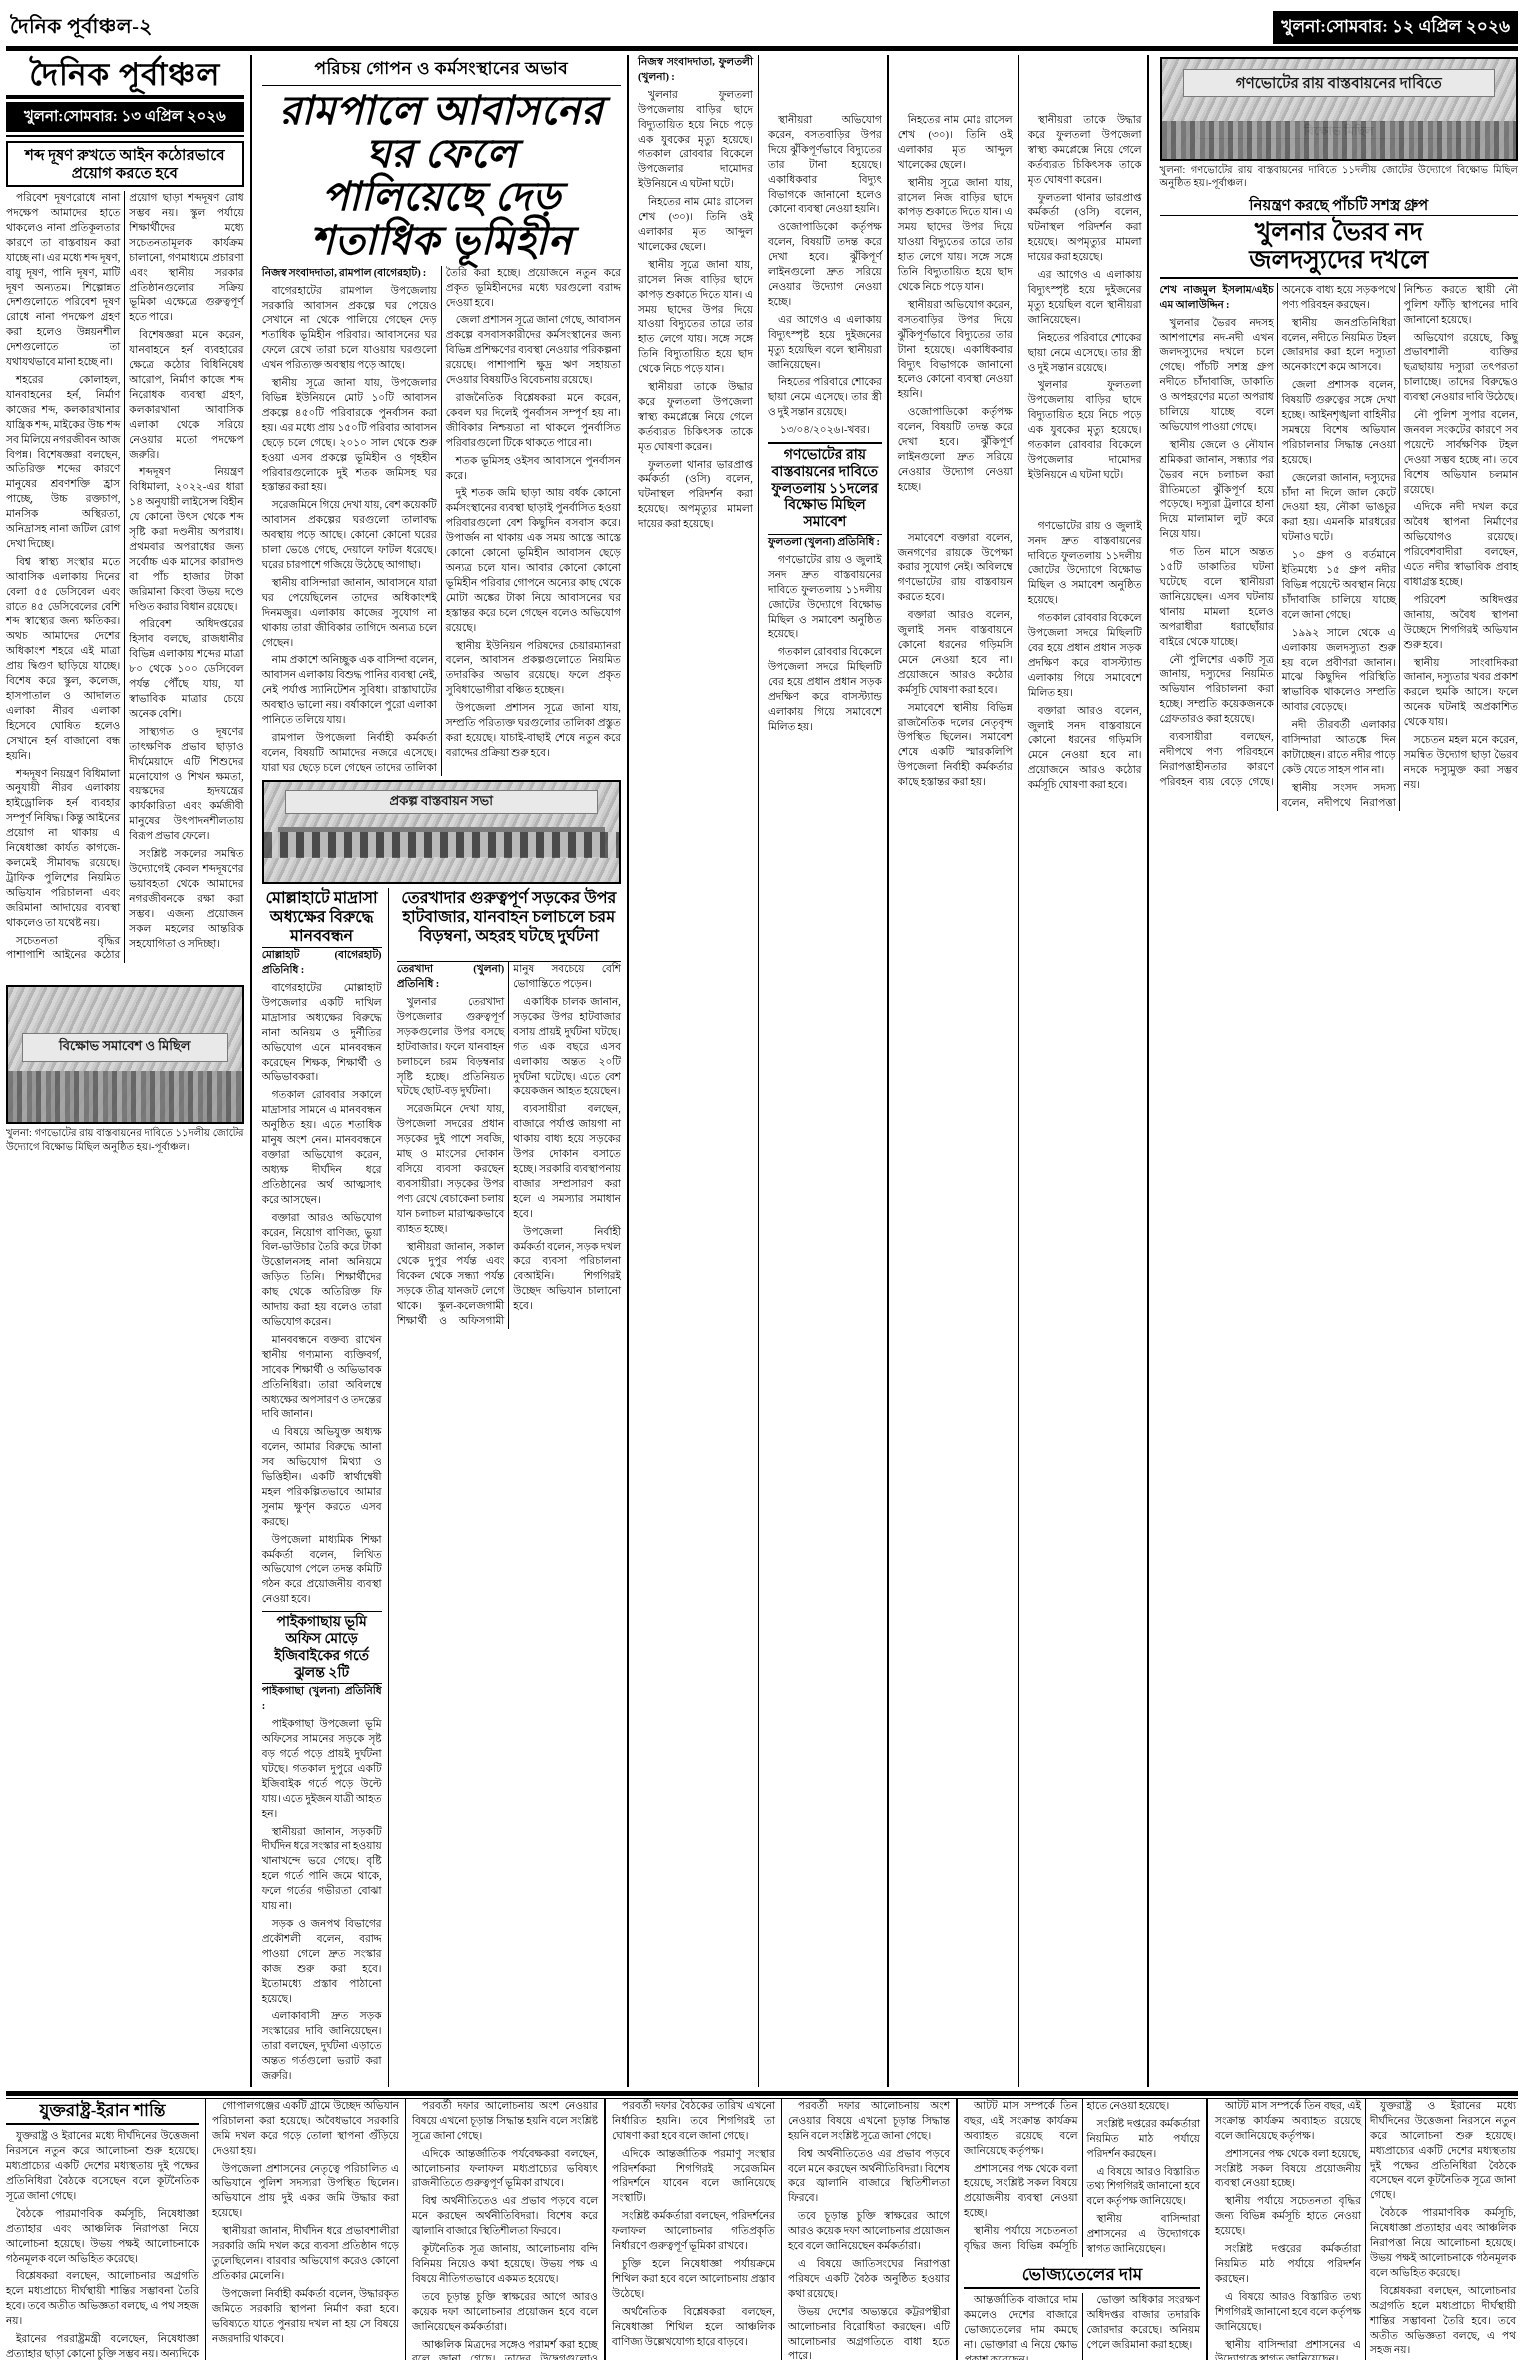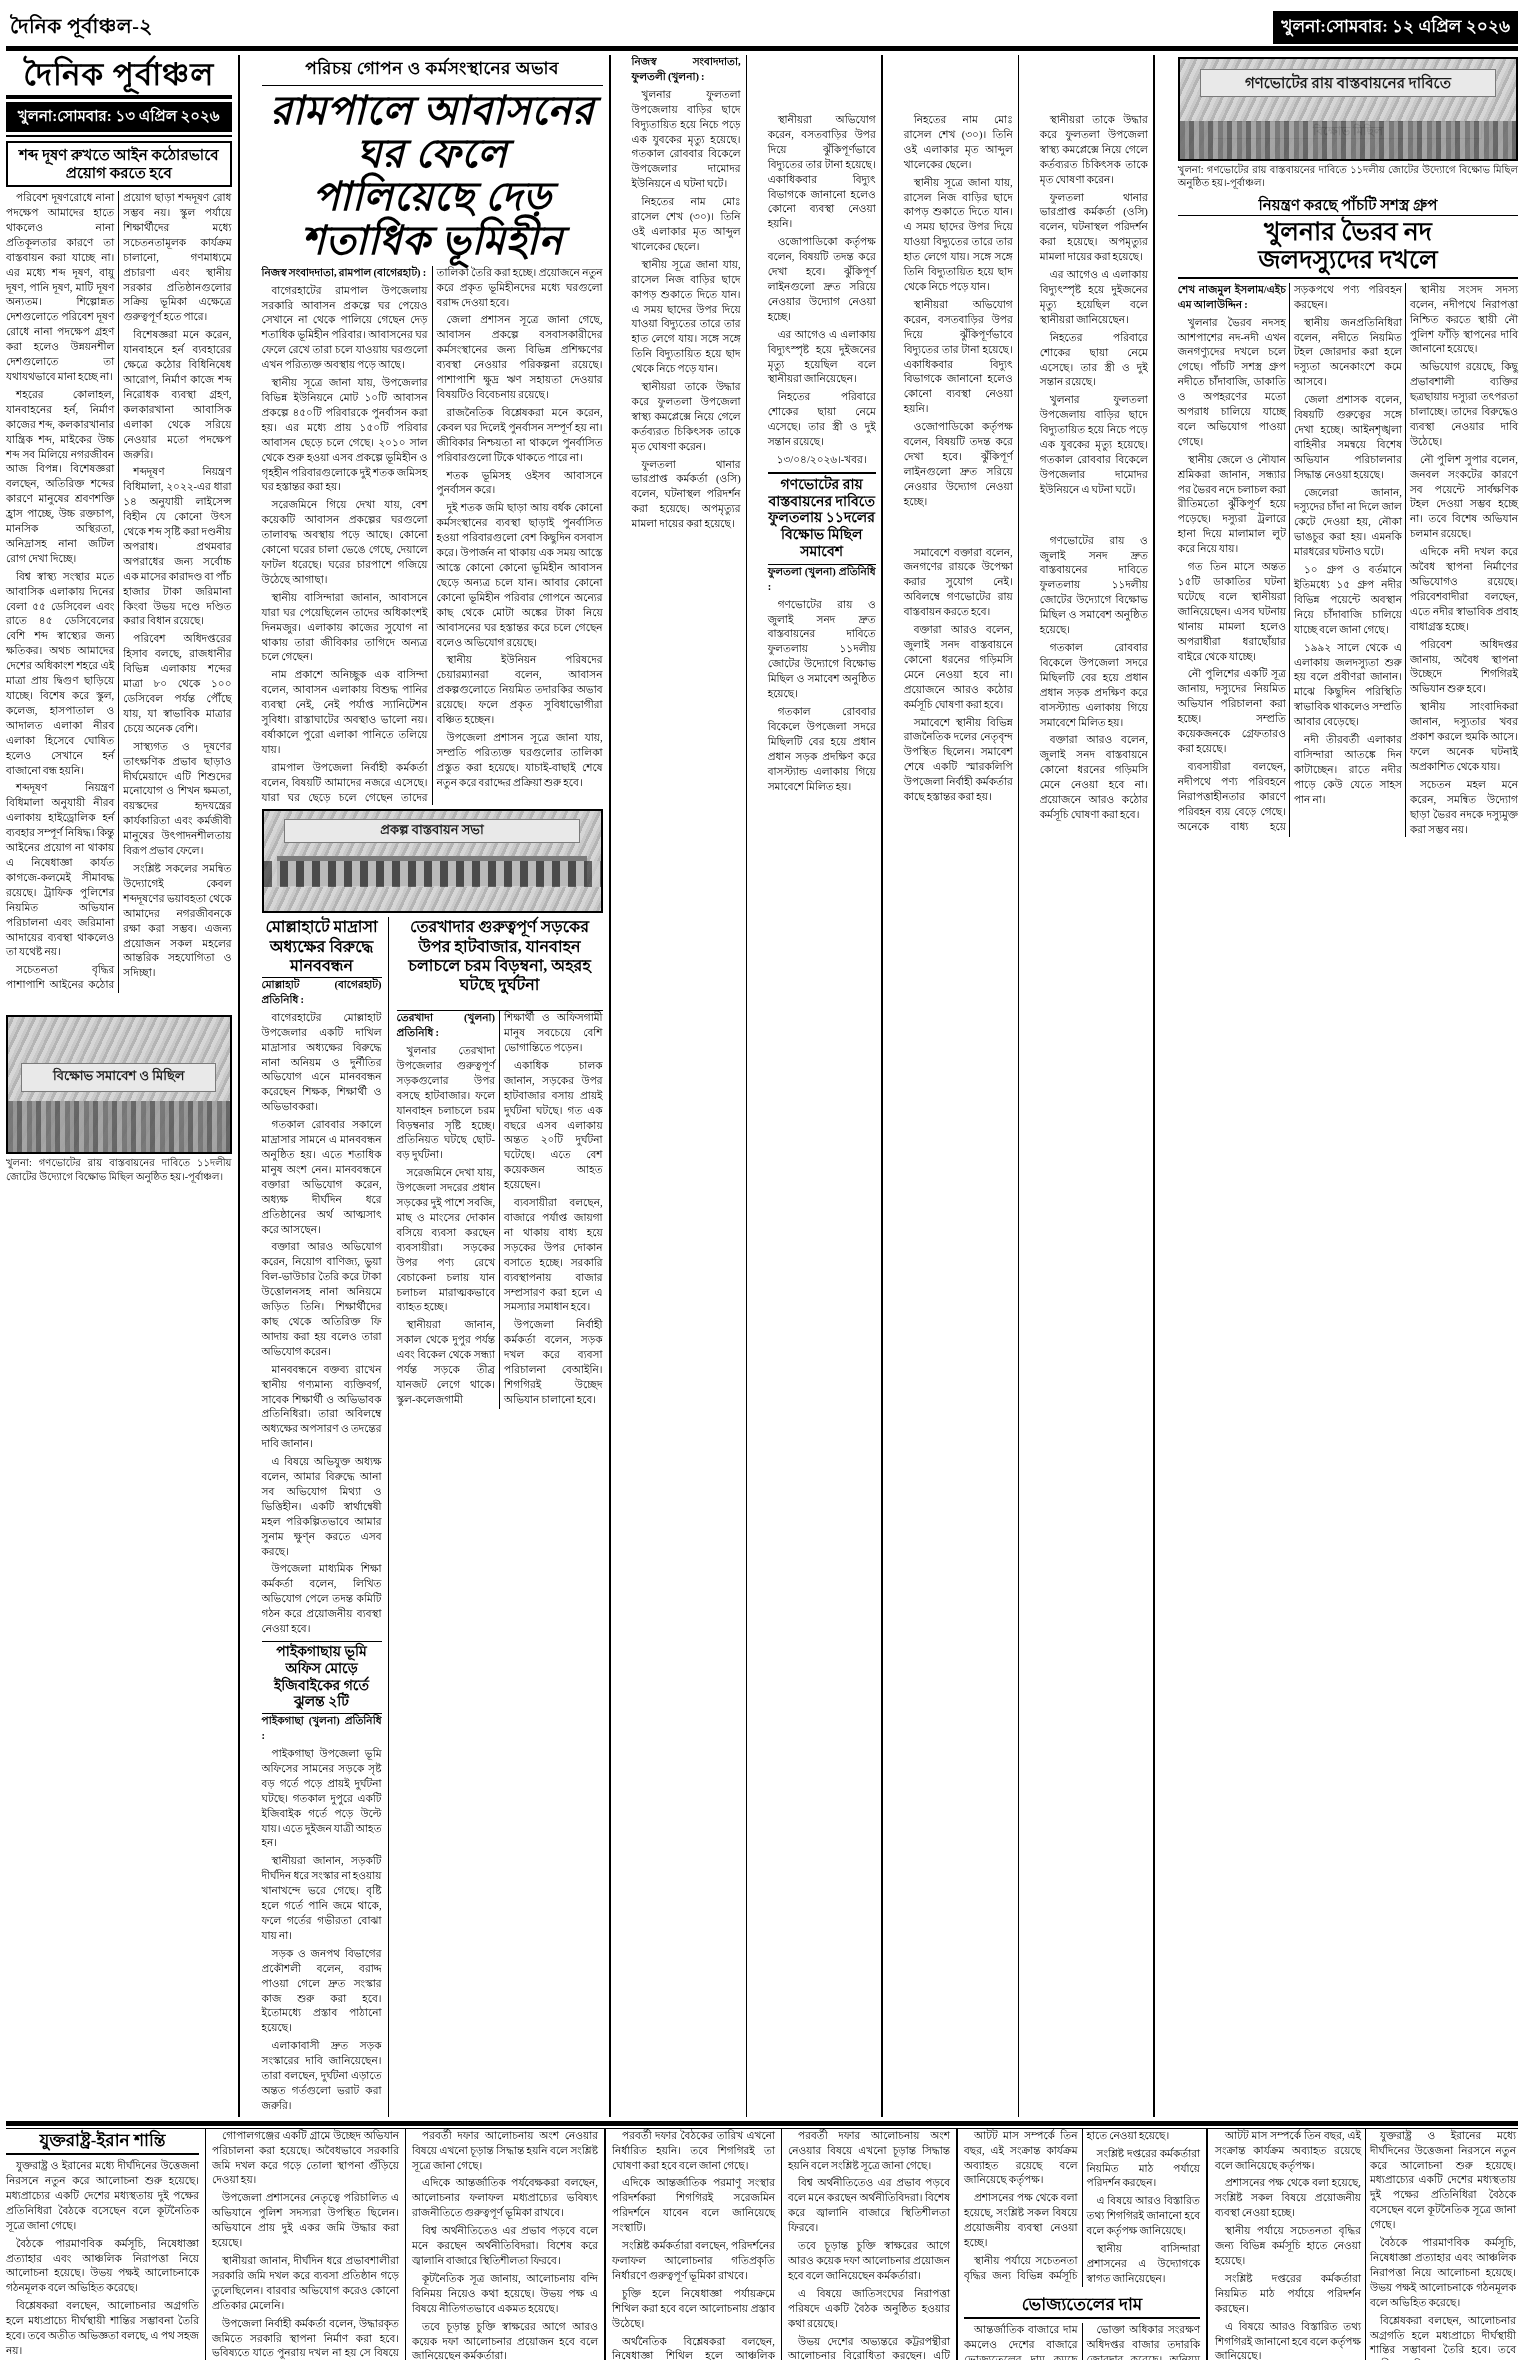--- a/index.html
+++ b/index.html
@@ -7,21 +7,21 @@
   .page{position:relative;width:1524px;height:1824px;background:#fff;padding:0;box-sizing:border-box;}
 
   
   .topstrip{position:relative;height:46px;display:flex;align-items:flex-end;justify-content:space-between;padding:0 6px 2px 10px;box-sizing:border-box;}
   .topstrip .folio{font-size:20px;font-weight:bold;letter-spacing:.5px;}
   .topstrip .dateblk{background:#000;color:#fff;font-size:17px;font-weight:bold;padding:2px 8px 3px 8px;}
   .rule-thick{height:5px;background:#000;margin:0 6px;}
   .rule-thin{height:1px;background:#000;margin:2px 6px 0 6px;}
 
   
-  .grid{display:flex;padding:4px 6px 0 6px;box-sizing:border-box;gap:16px;}
+  .grid{display:flex;padding:4px 6px 0 6px;box-sizing:border-box;gap:4px;}
   .col{box-sizing:border-box;}
   .colA{width:250px;padding-right:6px;border-right:2px solid #000;}
   .colB{width:380px;padding:0 6px;border-right:2px solid #000;}
   .colC{width:128px;padding:0 5px;border-right:1px solid #000;}
   .colD{width:128px;padding:0 5px;border-right:2px solid #000;}
   .colE{width:128px;padding:0 5px;border-right:1px solid #000;}
   .colF{width:128px;padding:0 5px;border-right:2px solid #000;}
   .colG{width:372px;padding-left:7px;}
 
   
@@ -258,21 +258,21 @@
         <div class="crowd"></div>
       </div>
       <div class="caption">খুলনা: গণভোটের রায় বাস্তবায়নের দাবিতে ১১দলীয় জোটের উদ্যোগে বিক্ষোভ মিছিল অনুষ্ঠিত হয়।-পূর্বাঞ্চল।</div>
 
       <div class="kicker-sm" style="margin-top:6px;font-size:15px;">নিয়ন্ত্রণ করছে পাঁচটি সশস্ত্র গ্রুপ</div>
       <div class="hl-lg">খুলনার ভৈরব নদ</div>
       <div class="hl-lg" style="border-bottom:2px solid #000;padding-bottom:3px;">জলদস্যুদের দখলে</div>
 
       <div class="body body3col" style="margin-top:4px;">
         <p style="font-weight:bold;text-indent:0;">শেখ নাজমুল ইসলাম/এইচ এম আলাউদ্দিন :</p>
-        <p>খুলনার ভৈরব নদসহ আশপাশের নদ-নদী এখন জনগণ্যুদের দখলে চলে গেছে। পাঁচটি সশস্ত্র গ্রুপ নদীতে চাঁদাবাজি, ডাকাতি ও অপহরণের মতো অপরাধ চালিয়ে যাচ্ছে বলে অভিযোগ পাওয়া গেছে।</p>
+        <p>খুলনার ভৈরব নদসহ আশপাশের নদ-নদী এখন জলদস্যুদের দখলে চলে গেছে। পাঁচটি সশস্ত্র গ্রুপ নদীতে চাঁদাবাজি, ডাকাতি ও অপহরণের মতো অপরাধ চালিয়ে যাচ্ছে বলে অভিযোগ পাওয়া গেছে।</p>
         <p>স্থানীয় জেলে ও নৌযান শ্রমিকরা জানান, সন্ধ্যার পর ভৈরব নদে চলাচল করা রীতিমতো ঝুঁকিপূর্ণ হয়ে পড়েছে। দস্যুরা ট্রলারে হানা দিয়ে মালামাল লুট করে নিয়ে যায়।</p>
         <p>গত তিন মাসে অন্তত ১৫টি ডাকাতির ঘটনা ঘটেছে বলে স্থানীয়রা জানিয়েছেন। এসব ঘটনায় থানায় মামলা হলেও অপরাধীরা ধরাছোঁয়ার বাইরে থেকে যাচ্ছে।</p>
         <p>নৌ পুলিশের একটি সূত্র জানায়, দস্যুদের নিয়মিত অভিযান পরিচালনা করা হচ্ছে। সম্প্রতি কয়েকজনকে গ্রেফতারও করা হয়েছে।</p>
         <p>ব্যবসায়ীরা বলছেন, নদীপথে পণ্য পরিবহনে নিরাপত্তাহীনতার কারণে পরিবহন ব্যয় বেড়ে গেছে। অনেকে বাধ্য হয়ে সড়কপথে পণ্য পরিবহন করছেন।</p>
         <p>স্থানীয় জনপ্রতিনিধিরা বলেন, নদীতে নিয়মিত টহল জোরদার করা হলে দস্যুতা অনেকাংশে কমে আসবে।</p>
         <p>জেলা প্রশাসক বলেন, বিষয়টি গুরুত্বের সঙ্গে দেখা হচ্ছে। আইনশৃঙ্খলা বাহিনীর সমন্বয়ে বিশেষ অভিযান পরিচালনার সিদ্ধান্ত নেওয়া হয়েছে।</p>
         <p>জেলেরা জানান, দস্যুদের চাঁদা না দিলে জাল কেটে দেওয়া হয়, নৌকা ভাঙচুর করা হয়। এমনকি মারধরের ঘটনাও ঘটে।</p>
         <p>১০ গ্রুপ ও বর্তমানে ইতিমধ্যে ১৫ গ্রুপ নদীর বিভিন্ন পয়েন্টে অবস্থান নিয়ে চাঁদাবাজি চালিয়ে যাচ্ছে বলে জানা গেছে।</p>
         <p>১৯৯২ সালে থেকে এ এলাকায় জলদস্যুতা শুরু হয় বলে প্রবীণরা জানান। মাঝে কিছুদিন পরিস্থিতি স্বাভাবিক থাকলেও সম্প্রতি আবার বেড়েছে।</p>
         <p>নদী তীরবর্তী এলাকার বাসিন্দারা আতঙ্কে দিন কাটাচ্ছেন। রাতে নদীর পাড়ে কেউ যেতে সাহস পান না।</p>

